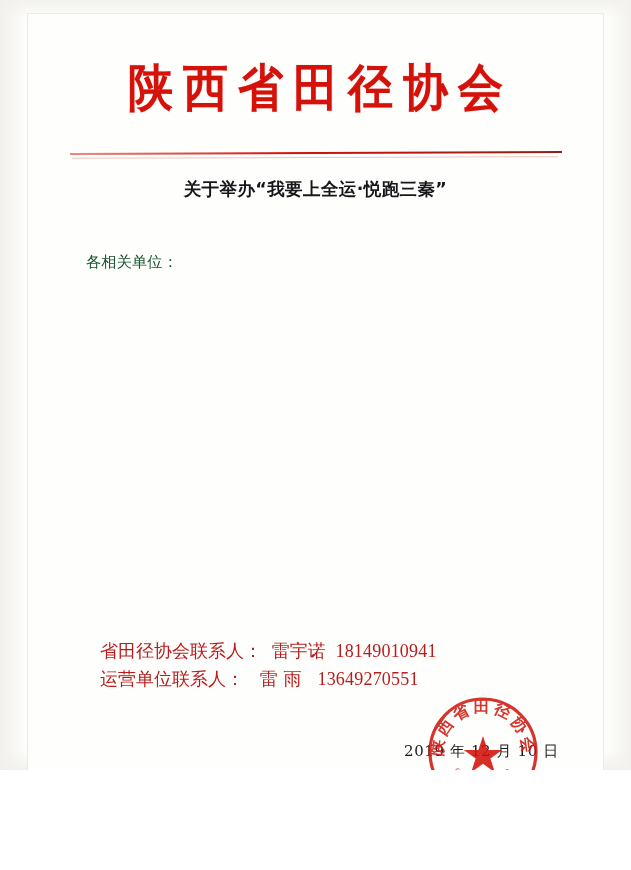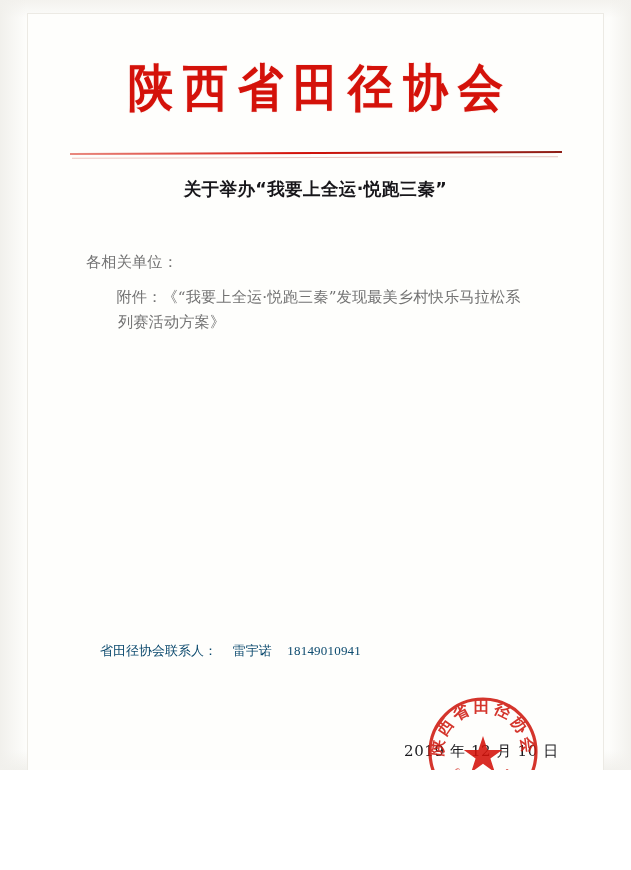--- a/index.html
+++ b/index.html
@@ -102,21 +102,21 @@
   }
   .doc-title .line { display: block; white-space: nowrap; }
 
   
   .body {
     position: absolute;
     left: 86px;
     top: 250px;
     width: 462px;
     z-index: 3;
-    color: #737373;
+    color: #14532d;
     font-family: "DejaVu Serif", "Liberation Serif", serif;
     font-size: 15.2px;
     line-height: 25.6px;
     letter-spacing: 0.15px;
   }
   .salutation { margin: 0 0 0 0; }
   .para {
     margin: 0;
     text-align: justify;
     text-justify: inter-ideograph;
@@ -130,23 +130,23 @@
   }
   .attachment .hang { display: block; text-indent: 2em; margin-left: -2.1em; }
   .attachment .hang + .hang { text-indent: 0; margin-left: 0; }
 
   
   .contacts {
     position: absolute;
     left: 100px;
     top: 637px;
     z-index: 3;
-    color: #0c4a6e;
-    font-family: "DejaVu Serif", "Liberation Serif", serif;
-    font-size: 13px;
+    color: #b91c1c;
+    font-family: "DejaVu Serif", "Liberation Serif", serif;
+    font-size: 18px;
     line-height: 27px;
   }
   .contact-row { white-space: nowrap; }
   .contact-label { }
   .contact-name { display: inline-block; min-width: 62px; text-align: center; }
   .contact-phone { font-family: "Liberation Serif", serif; letter-spacing: 0.2px; }
 
   
   .date-line {
     position: absolute;
@@ -196,31 +196,32 @@
   </div>
   <div class="letterhead-rule"></div>
   <div class="letterhead-rule-ghost"></div>
 
   <div class="doc-title">
     <span class="line">关于举办“我要上全运·悦跑三秦”</span>
   </div>
 
   <div class="body">
     <p class="salutation">各相关单位：</p>
-    <p class="attachment">
-      <span class="hang">附件：《“我要上全运·悦跑三秦”发现最美乡村快乐马拉松系</span>
-      <span class="hang">列赛活动方案》</span>
-    </p>
   </div>
 
   <div class="contacts">
     <div class="contact-row">
       <span class="contact-label">省田径协会联系人：</span>
       <span class="contact-name">雷宇诺</span>
       <span class="contact-phone">18149010941</span>
+    </div>
+    <div class="contact-row">
+      <span class="contact-label">运营单位联系人：</span>
+      <span class="contact-name">雷  雨</span>
+      <span class="contact-phone">13649270551</span>
     </div>
   </div>
 
   <div class="date-line">2019 年 12 月 10 日</div>
 
   <div class="seal">
     <svg viewBox="0 0 112 112" xmlns="http://www.w3.org/2000/svg">
       <defs>
         <path id="arcTop" d="M 16,56 A 40,40 0 0 1 96,56" fill="none"></path>
         <path id="arcBottom" d="M 22,56 A 34,34 0 0 0 90,56" fill="none"></path>

